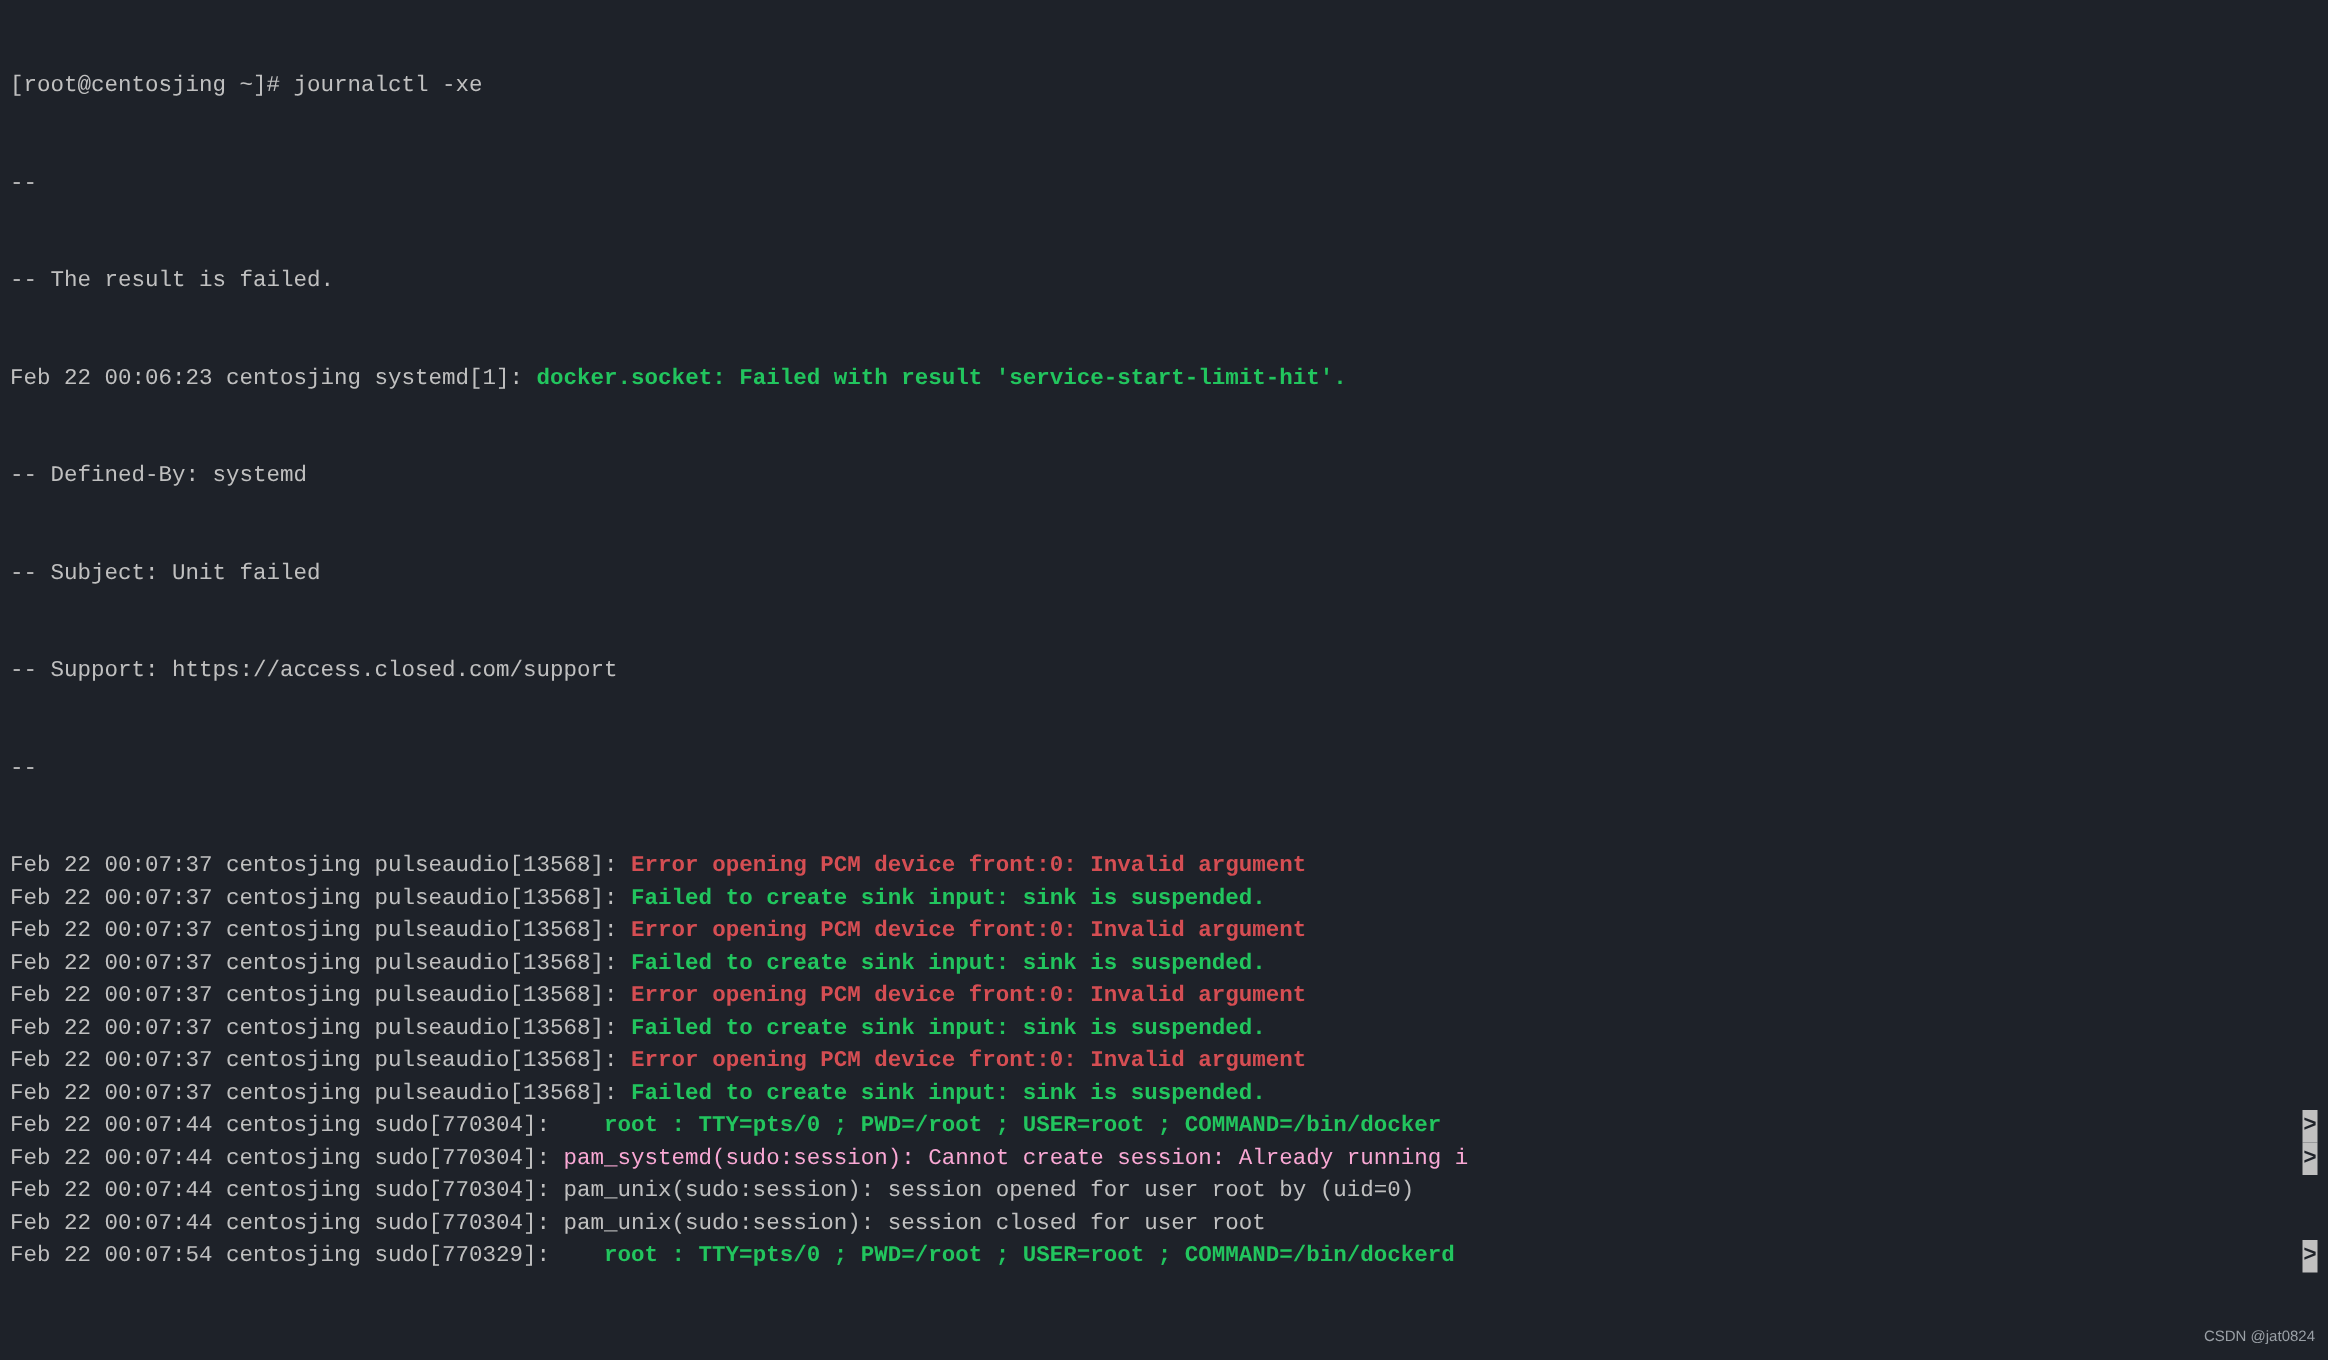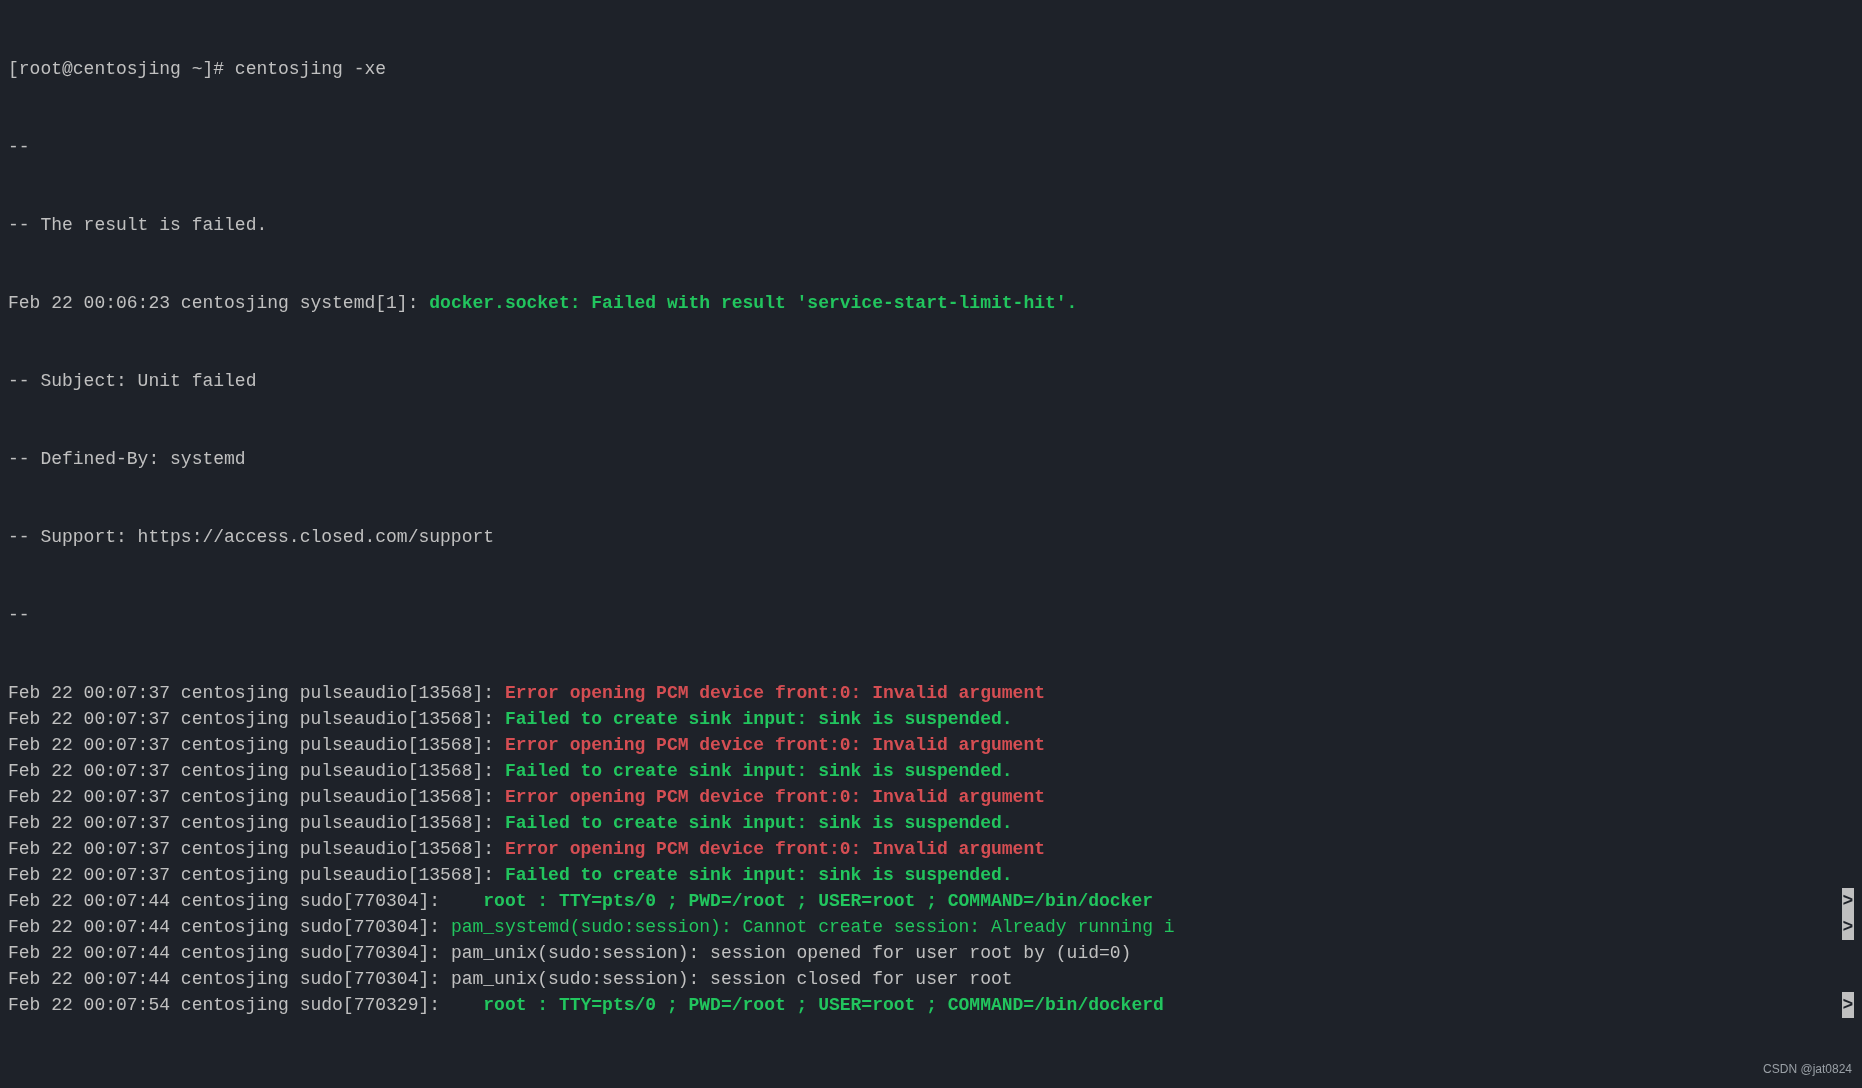--- a/index.html
+++ b/index.html
@@ -19,21 +19,21 @@
     white-space: pre;
     position: relative;
   }
   .line {
     display: block;
     height: 26px;
     position: relative;
   }
   .bold { font-weight: bold; color: #22c55e; }
   .red-bold { font-weight: bold; color: #d54e53; text-align: right; }
-  .gray { color: #22c55e; }
+  .gray { color: #f9a8d4; }
   .trunc-mark {
     display: inline-block;
     background: #c0c0c0;
     color: #1e2229;
     width: 12px;
     text-align: center;
     font-weight: bold;
   }
   .watermark {
     position: absolute;
@@ -41,24 +41,24 @@
     right: 10px;
     color: #9aa0a6;
     font-size: 12px;
     font-family: Arial, sans-serif;
   }
 </style>
 </head>
 <body>
 
 <div class="terminal">
-  <span class="line"><span>[root@centosjing ~]# </span><span>centosjing -xe</span></span>
+  <span class="line"><span>[root@centosjing ~]# </span><span>journalctl -xe</span></span>
   <span class="line">--</span>
   <span class="line">-- The result is failed.</span>
   <span class="line"><span>Feb 22 00:06:23 centosjing systemd[1]: </span><span class="bold">docker.socket: Failed with result 'service-start-limit-hit'.</span></span>
+  <span class="line">-- Defined-By: systemd</span>
   <span class="line">-- Subject: Unit failed</span>
-  <span class="line">-- Defined-By: systemd</span>
   <span class="line">-- Support: https://access.closed.com/support</span>
   <span class="line">--</span>
   <div id="log-lines"><span class="line"><span>Feb 22 00:07:37 centosjing pulseaudio[13568]: </span><span class="red-bold">Error opening PCM device front:0: Invalid argument</span></span><span class="line"><span>Feb 22 00:07:37 centosjing pulseaudio[13568]: </span><span class="bold">Failed to create sink input: sink is suspended.</span></span><span class="line"><span>Feb 22 00:07:37 centosjing pulseaudio[13568]: </span><span class="red-bold">Error opening PCM device front:0: Invalid argument</span></span><span class="line"><span>Feb 22 00:07:37 centosjing pulseaudio[13568]: </span><span class="bold">Failed to create sink input: sink is suspended.</span></span><span class="line"><span>Feb 22 00:07:37 centosjing pulseaudio[13568]: </span><span class="red-bold">Error opening PCM device front:0: Invalid argument</span></span><span class="line"><span>Feb 22 00:07:37 centosjing pulseaudio[13568]: </span><span class="bold">Failed to create sink input: sink is suspended.</span></span><span class="line"><span>Feb 22 00:07:37 centosjing pulseaudio[13568]: </span><span class="red-bold">Error opening PCM device front:0: Invalid argument</span></span><span class="line"><span>Feb 22 00:07:37 centosjing pulseaudio[13568]: </span><span class="bold">Failed to create sink input: sink is suspended.</span></span><span class="line"><span>Feb 22 00:07:44 centosjing sudo[770304]:    </span><span class="bold">root : TTY=pts/0 ; PWD=/root ; USER=root ; COMMAND=/bin/docker </span><span class="trunc-mark" style="position: absolute; right: 0px;">&gt;</span></span><span class="line"><span>Feb 22 00:07:44 centosjing sudo[770304]: </span><span class="gray">pam_systemd(sudo:session): Cannot create session: Already running i</span><span class="trunc-mark" style="position: absolute; right: 0px;">&gt;</span></span><span class="line"><span>Feb 22 00:07:44 centosjing sudo[770304]: </span><span class="">pam_unix(sudo:session): session opened for user root by (uid=0)</span></span><span class="line"><span>Feb 22 00:07:44 centosjing sudo[770304]: </span><span class="">pam_unix(sudo:session): session closed for user root</span></span><span class="line"><span>Feb 22 00:07:54 centosjing sudo[770329]:    </span><span class="bold">root : TTY=pts/0 ; PWD=/root ; USER=root ; COMMAND=/bin/dockerd</span><span class="trunc-mark" style="position: absolute; right: 0px;">&gt;</span></span></div>
 </div>
 
 <div class="watermark">CSDN @jat0824</div>
 
 </body></html>

